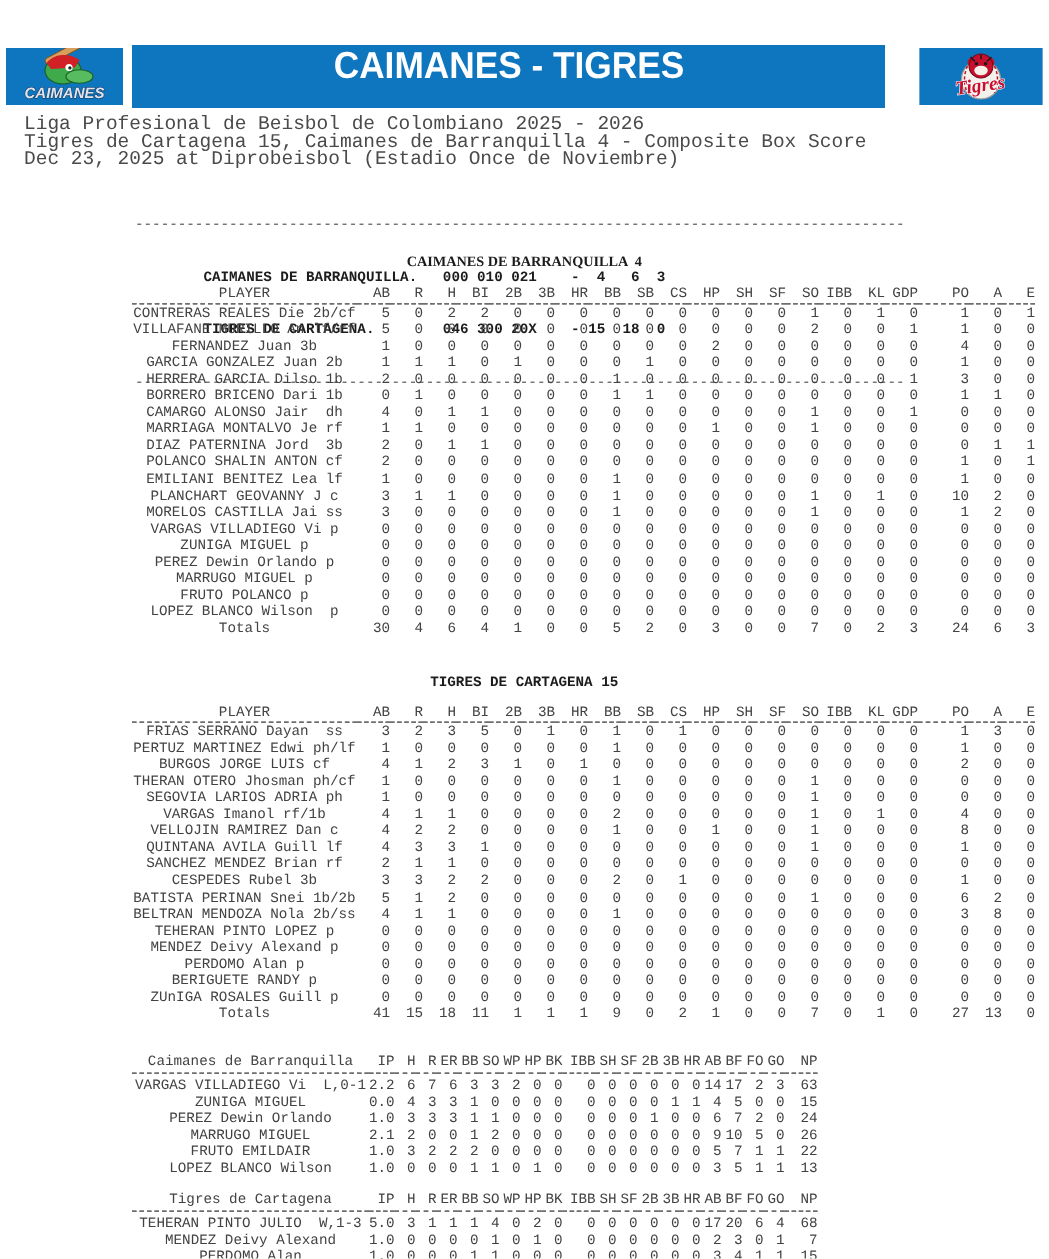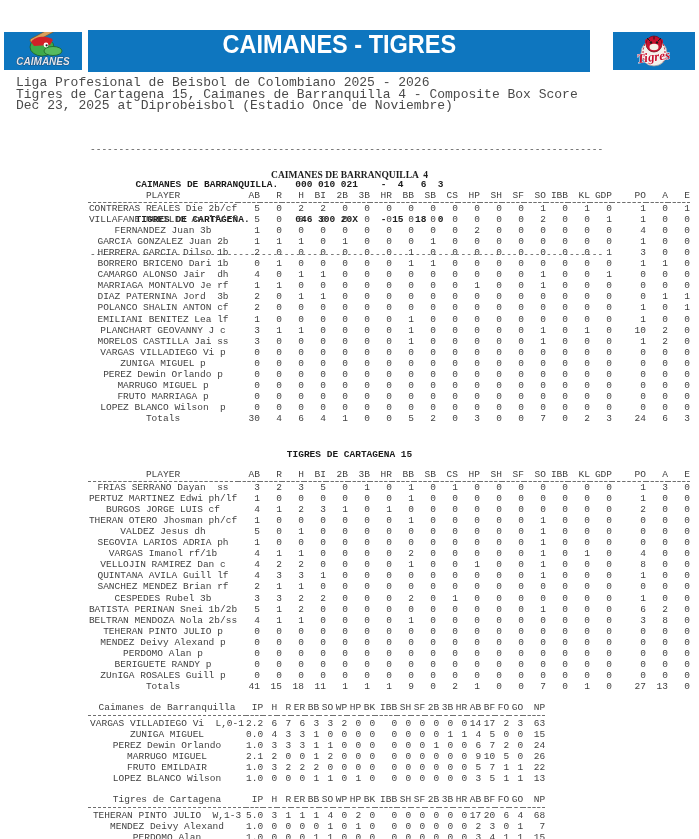--- a/index.html
+++ b/index.html
@@ -529,21 +529,21 @@
           <td class="c-num">0</td>
           <td class="c-num">0</td>
           <td class="c-num">0</td>
           <td class="c-num">0</td>
           <td class="c-num">0</td>
           <td class="c-num gap">0</td>
           <td class="c-num">0</td>
           <td class="c-num">0</td>
         </tr>
         <tr>
-          <td class="c-name">FRUTO MARRIAGA p</td>
+          <td class="c-name">FRUTO POLANCO p</td>
           <td class="c-num">0</td>
           <td class="c-num">0</td>
           <td class="c-num">0</td>
           <td class="c-num">0</td>
           <td class="c-num">0</td>
           <td class="c-num">0</td>
           <td class="c-num">0</td>
           <td class="c-num">0</td>
           <td class="c-num">0</td>
           <td class="c-num">0</td>
@@ -719,43 +719,20 @@
           <td class="c-num">0</td>
           <td class="c-num">1</td>
           <td class="c-num">0</td>
           <td class="c-num">0</td>
           <td class="c-num">0</td>
           <td class="c-num gap">0</td>
           <td class="c-num">0</td>
           <td class="c-num">0</td>
         </tr>
         <tr>
-          <td class="c-name">VALDEZ Jesus dh</td>
-          <td class="c-num">5</td>
-          <td class="c-num">0</td>
-          <td class="c-num">1</td>
-          <td class="c-num">0</td>
-          <td class="c-num">0</td>
-          <td class="c-num">0</td>
-          <td class="c-num">0</td>
-          <td class="c-num">0</td>
-          <td class="c-num">0</td>
-          <td class="c-num">0</td>
-          <td class="c-num">0</td>
-          <td class="c-num">0</td>
-          <td class="c-num">0</td>
-          <td class="c-num">1</td>
-          <td class="c-num">0</td>
-          <td class="c-num">0</td>
-          <td class="c-num">0</td>
-          <td class="c-num gap">0</td>
-          <td class="c-num">0</td>
-          <td class="c-num">0</td>
-        </tr>
-        <tr>
           <td class="c-name">SEGOVIA LARIOS ADRIA ph</td>
           <td class="c-num">1</td>
           <td class="c-num">0</td>
           <td class="c-num">0</td>
           <td class="c-num">0</td>
           <td class="c-num">0</td>
           <td class="c-num">0</td>
           <td class="c-num">0</td>
           <td class="c-num">0</td>
           <td class="c-num">0</td>
@@ -926,21 +903,21 @@
           <td class="c-num">0</td>
           <td class="c-num">0</td>
           <td class="c-num">0</td>
           <td class="c-num">0</td>
           <td class="c-num">0</td>
           <td class="c-num gap">3</td>
           <td class="c-num">8</td>
           <td class="c-num">0</td>
         </tr>
         <tr>
-          <td class="c-name">TEHERAN PINTO JULIO p</td>
+          <td class="c-name">TEHERAN PINTO LOPEZ p</td>
           <td class="c-num">0</td>
           <td class="c-num">0</td>
           <td class="c-num">0</td>
           <td class="c-num">0</td>
           <td class="c-num">0</td>
           <td class="c-num">0</td>
           <td class="c-num">0</td>
           <td class="c-num">0</td>
           <td class="c-num">0</td>
           <td class="c-num">0</td>

